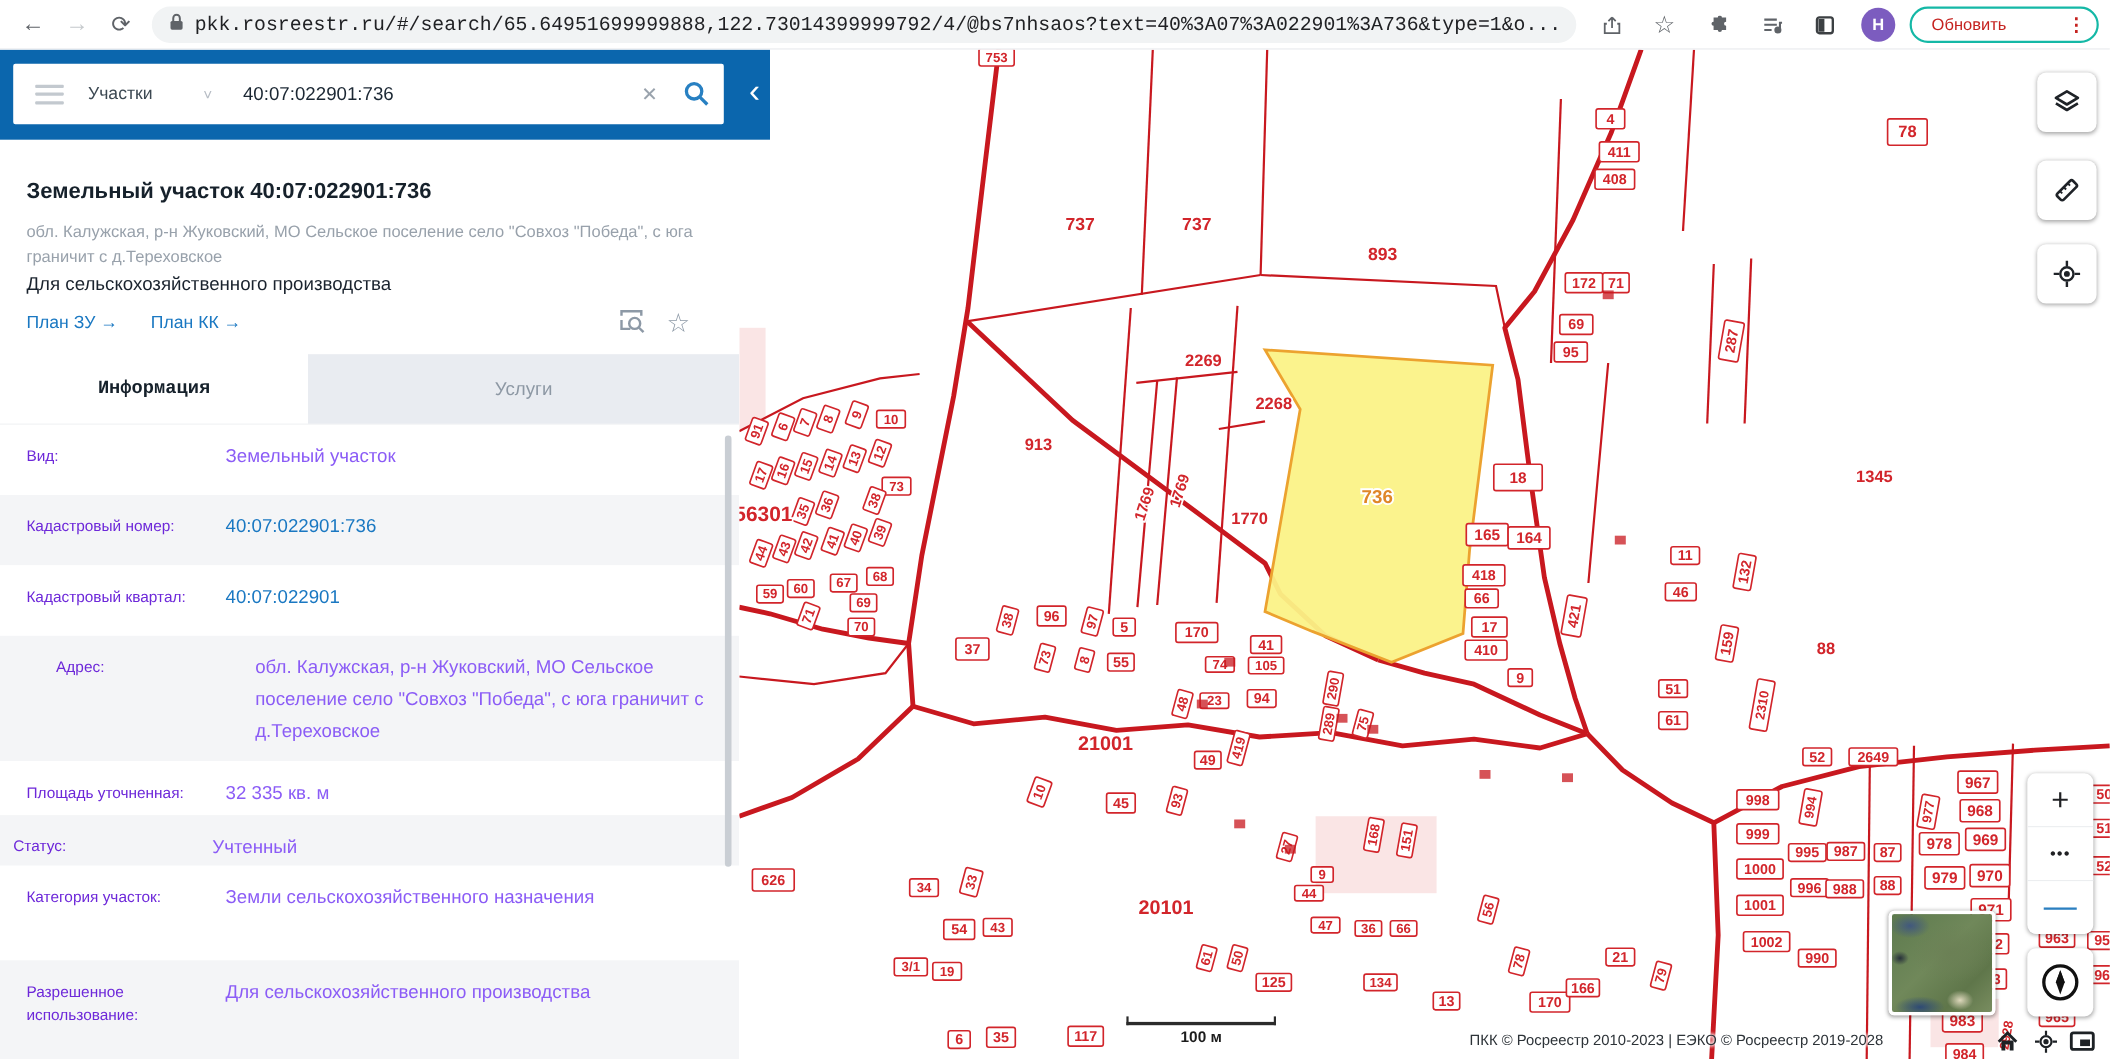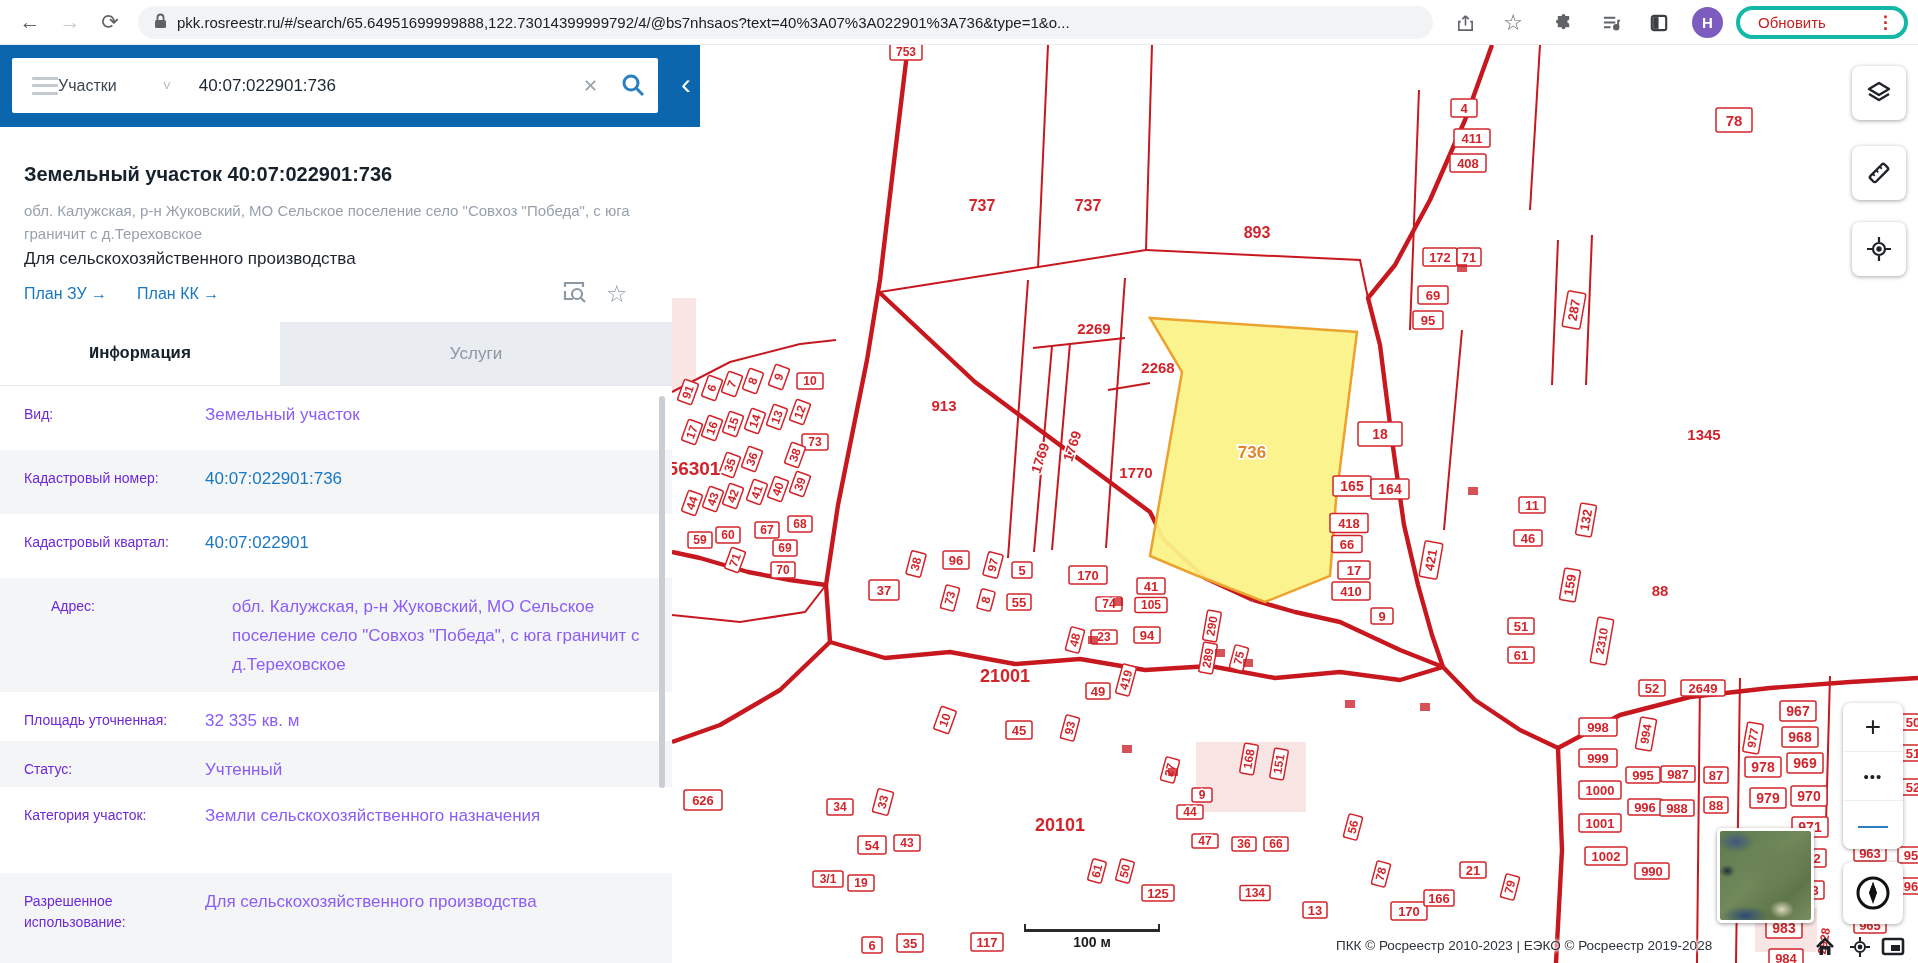--- a/index.html
+++ b/index.html
@@ -10,42 +10,42 @@
   #browser-bar { position:absolute; left:0; top:0; width:1918px; height:45px;
                  background:#fff; border-bottom:1px solid #e8eaed; z-index:40; }
   .nav-btn { position:absolute; top:6px; width:32px; height:32px; border-radius:50%;
              display:flex; align-items:center; justify-content:center;
              font-size:21px; color:#5f6368; cursor:pointer; }
   .nav-btn.disabled { color:#c6cacd; }
   #url-pill { position:absolute; left:138px; top:6px; width:1295px; height:33px;
               background:#f1f3f4; border-radius:17px; display:flex; align-items:center;
               padding:0 16px; }
   #lock-icon { margin-right:10px; flex:0 0 auto; }
-  #url-text { font-size:15px; color:#202124; white-space:nowrap; overflow:hidden; }
+  #url-text { font-size:18px; color:#202124; white-space:nowrap; overflow:hidden;font-family:Liberation Mono, monospace; }
   .chrome-ico { position:absolute; top:10px; width:26px; height:26px; display:flex;
                 align-items:center; justify-content:center; color:#5f6368; font-size:19px; }
   #avatar { position:absolute; left:1692px; top:7px; width:31px; height:31px; border-radius:50%;
             background:#7c5cbf; color:#fff; font-size:15px; font-weight:700;
             display:flex; align-items:center; justify-content:center; }
   #update-pill { position:absolute; left:1736px; top:6px; width:172px; height:33px;
-                 border:4px solid #14b8a6; border-radius:17px; background:#fff;
+                 border:2px solid #14b8a6; border-radius:17px; background:#fff;
                  display:flex; align-items:center; justify-content:space-between;
                  padding:0 10px 0 18px; }
   #update-pill .upd { color:#c5221f; font-size:15px; }
   #update-pill .dots { color:#c5221f; font-size:17px; font-weight:700; }
 
   
   #search-area { position:absolute; left:0; top:45px; width:700px; height:82px;
                  background:#0b66ad; z-index:30; }
   #search-box { position:absolute; left:12px; top:13px; width:646px; height:55px;
                 background:#fff; border-radius:2px; display:flex; align-items:center; }
   #hamburger { width:26px; height:18px; margin-left:20px; display:flex; flex-direction:column;
                justify-content:space-between; cursor:pointer; }
   #hamburger span { display:block; height:3px; background:#c3c9cf; border-radius:1px; }
-  #search-category { font-size:16px; color:#3c4852; cursor:pointer; }
+  #search-category { margin-left:22px; font-size:16px; color:#3c4852; cursor:pointer; }
   #cat-chevron { margin-left:46px; color:#b6bcc4; font-size:14px; }
   #search-input { border:none; outline:none; font-size:17px; color:#1b2733;
                   margin-left:28px; width:320px; font-family:"Liberation Sans",sans-serif; }
   #clear-icon { position:absolute; left:571px; color:#9aa3ad; font-size:18px; cursor:pointer; }
   #magnifier { position:absolute; left:608px; top:14px; cursor:pointer; }
   #collapse { position:absolute; left:672px; top:22px; width:28px; height:38px; color:#fff;
               font-size:30px; line-height:34px; text-align:center; cursor:pointer; }
 
   
   #panel { position:absolute; left:0; top:127px; width:672px; height:836px; background:#fff;
@@ -626,21 +626,21 @@
         <div class="val link">40:07:022901</div>
       </div>
       <div class="irow" style="height: 114px; background: rgb(244, 245, 247); justify-content: flex-end;">
         <div class="lab">Адрес:</div>
         <div class="val">обл. Калужская, р-н Жуковский, МО Сельское поселение село "Совхоз "Победа", с юга граничит с д.Тереховское</div>
       </div>
       <div class="irow" style="height: 49px; background: rgb(255, 255, 255);">
         <div class="lab">Площадь уточненная:</div>
         <div class="val">32 335 кв. м</div>
       </div>
-      <div class="irow" style="height: 46px; background: rgb(244, 245, 247);">
+      <div class="irow" style="height: 46px; background: rgb(244, 245, 247); padding-left: 12px;">
         <div class="lab">Статус:</div>
         <div class="val">Учтенный</div>
       </div>
       <div class="irow" style="height: 86px; background: rgb(255, 255, 255);">
         <div class="lab">Категория участок:</div>
         <div class="val">Земли сельскохозяйственного назначения</div>
       </div>
       <div class="irow" style="height: 96px; background: rgb(244, 245, 247);">
         <div class="lab">Разрешенное использование:</div>
         <div class="val">Для сельскохозяйственного производства</div>

